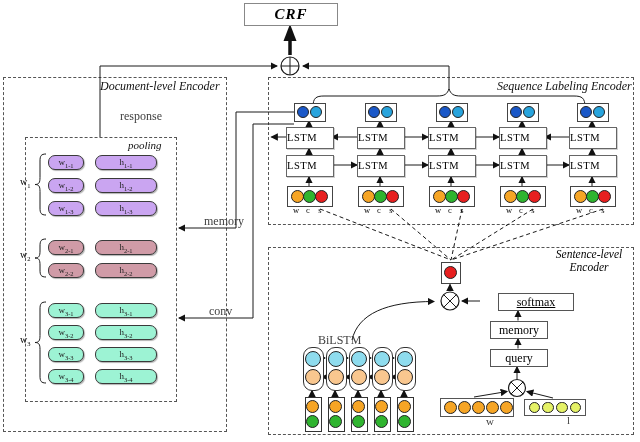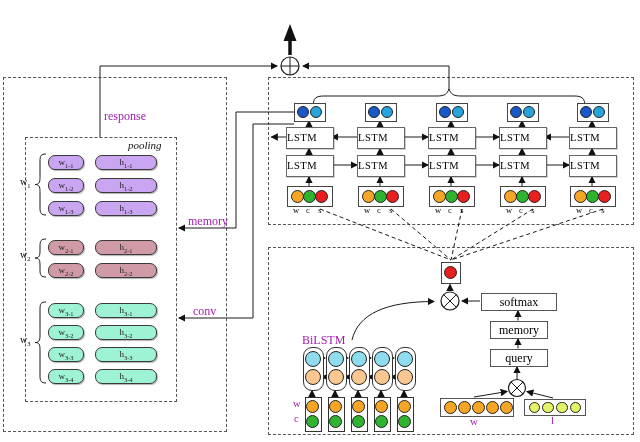--- a/index.html
+++ b/index.html
@@ -2,21 +2,21 @@
 <html><head>
 <meta charset="utf-8">
 <style>
   html,body{margin:0;padding:0;background:#fff;}
   #stage{position:relative;width:640px;height:442px;background:#fff;overflow:hidden;
          font-family:"Liberation Serif",serif;}
   #wires{position:absolute;left:0;top:0;z-index:1;pointer-events:none;}
   .wire{stroke:#1a1a1a;stroke-width:1;fill:none;}
   .dashedbox{position:absolute;border:1px dashed #555;z-index:0;background:transparent;}
   .enc-label{position:absolute;font-style:italic;font-size:12px;color:#111;white-space:nowrap;z-index:2;}
-  .txt{position:absolute;font-size:12px;color:#a21caf;white-space:nowrap;z-index:2;}
+  .txt{position:absolute;font-size:12px;color:#404040;white-space:nowrap;z-index:2;margin-left:16px;}
   .crf{position:absolute;left:244px;top:3px;width:92px;height:21px;border:1.5px solid #888;
        background:#fff;font-weight:bold;font-style:italic;font-size:15px;text-align:center;
        line-height:21px;letter-spacing:1px;z-index:2;}
   .box{position:absolute;border:1px solid #555;background:#fff;font-size:12px;text-align:center;z-index:2;}
   .bluebox{position:absolute;width:30px;height:17px;border:1px solid #444;background:#fff;z-index:2;}
   .lstm{position:absolute;width:46px;height:20px;border:1px solid #666;background:#fff;
         font-size:10.5px;text-align:left;line-height:20px;letter-spacing:.5px;
         box-shadow:1px 1px 0 rgba(0,0,0,.18);z-index:2;}
   .wcsbox{position:absolute;width:44px;height:19px;border:1px solid #444;background:#fff;z-index:2;}
   .wcslab{position:absolute;width:10px;text-align:center;font-size:8.5px;z-index:2;}
@@ -123,31 +123,38 @@
       <line x1="348.5" y1="377" x2="345" y2="377" class="wire" marker-end="url(#arr)"></line>
       <line x1="358" y1="396" x2="358" y2="390.5" class="wire" marker-end="url(#arr)"></line>
       <line x1="367.5" y1="358" x2="371" y2="358" class="wire" marker-end="url(#arr)"></line>
       <line x1="371.5" y1="377" x2="368" y2="377" class="wire" marker-end="url(#arr)"></line>
       <line x1="381" y1="396" x2="381" y2="390.5" class="wire" marker-end="url(#arr)"></line>
       <line x1="390.5" y1="358" x2="394" y2="358" class="wire" marker-end="url(#arr)"></line>
       <line x1="394.5" y1="377" x2="391" y2="377" class="wire" marker-end="url(#arr)"></line>
       <line x1="404" y1="396" x2="404" y2="390.5" class="wire" marker-end="url(#arr)"></line>
     </svg>
 
-
+  <div class="crf">CRF</div>
+
+  <div class="enc-label" style="left:100px;top:79px;">Document-level Encoder</div>
+  <div class="enc-label" style="left:497px;top:79px;">Sequence Labeling Encoder</div>
+  <div class="sentlabel">
+    <div>Sentence-level</div>
+    <div>Encoder</div>
+  </div>
   <div class="enc-label" style="left:128px;top:139px;font-size:11px;">pooling</div>
 
   <div class="txt" style="left:104px;top:109px;">response</div>
   <div class="txt" style="left:188px;top:214px;">memory</div>
   <div class="txt" style="left:193px;top:304px;">conv</div>
 
   <div class="redbox">
     <span class="circ" style="left:1.5px;top:3px;width:13px;height:13px;background:#e71f1f;"></span>
   </div>
-  <div class="box" style="left:481px;top:293px;width:74px;height:16px;line-height:16px;">softmax</div>
+  <div class="box" style="left:498px;top:293px;width:74px;height:16px;line-height:16px;text-decoration:underline;">softmax</div>
   <div class="box" style="left:490px;top:321px;width:56px;height:16px;line-height:16px;">memory</div>
   <div class="box" style="left:490px;top:349px;width:56px;height:16px;line-height:16px;">query</div>
   <div class="box" style="left:440px;top:398px;width:72px;height:17px;" id="wvec">
       <div class="circ" style="left: 3px; top: 1.5px; width: 13px; height: 13px; background: rgb(246, 165, 37);"></div>
       <div class="circ" style="left: 17px; top: 1.5px; width: 13px; height: 13px; background: rgb(246, 165, 37);"></div>
       <div class="circ" style="left: 31px; top: 1.5px; width: 13px; height: 13px; background: rgb(246, 165, 37);"></div>
       <div class="circ" style="left: 45px; top: 1.5px; width: 13px; height: 13px; background: rgb(246, 165, 37);"></div>
       <div class="circ" style="left: 59px; top: 1.5px; width: 13px; height: 13px; background: rgb(246, 165, 37);"></div>
     </div>
   <div class="box" style="left:524px;top:399px;width:60px;height:15px;" id="lvec">

